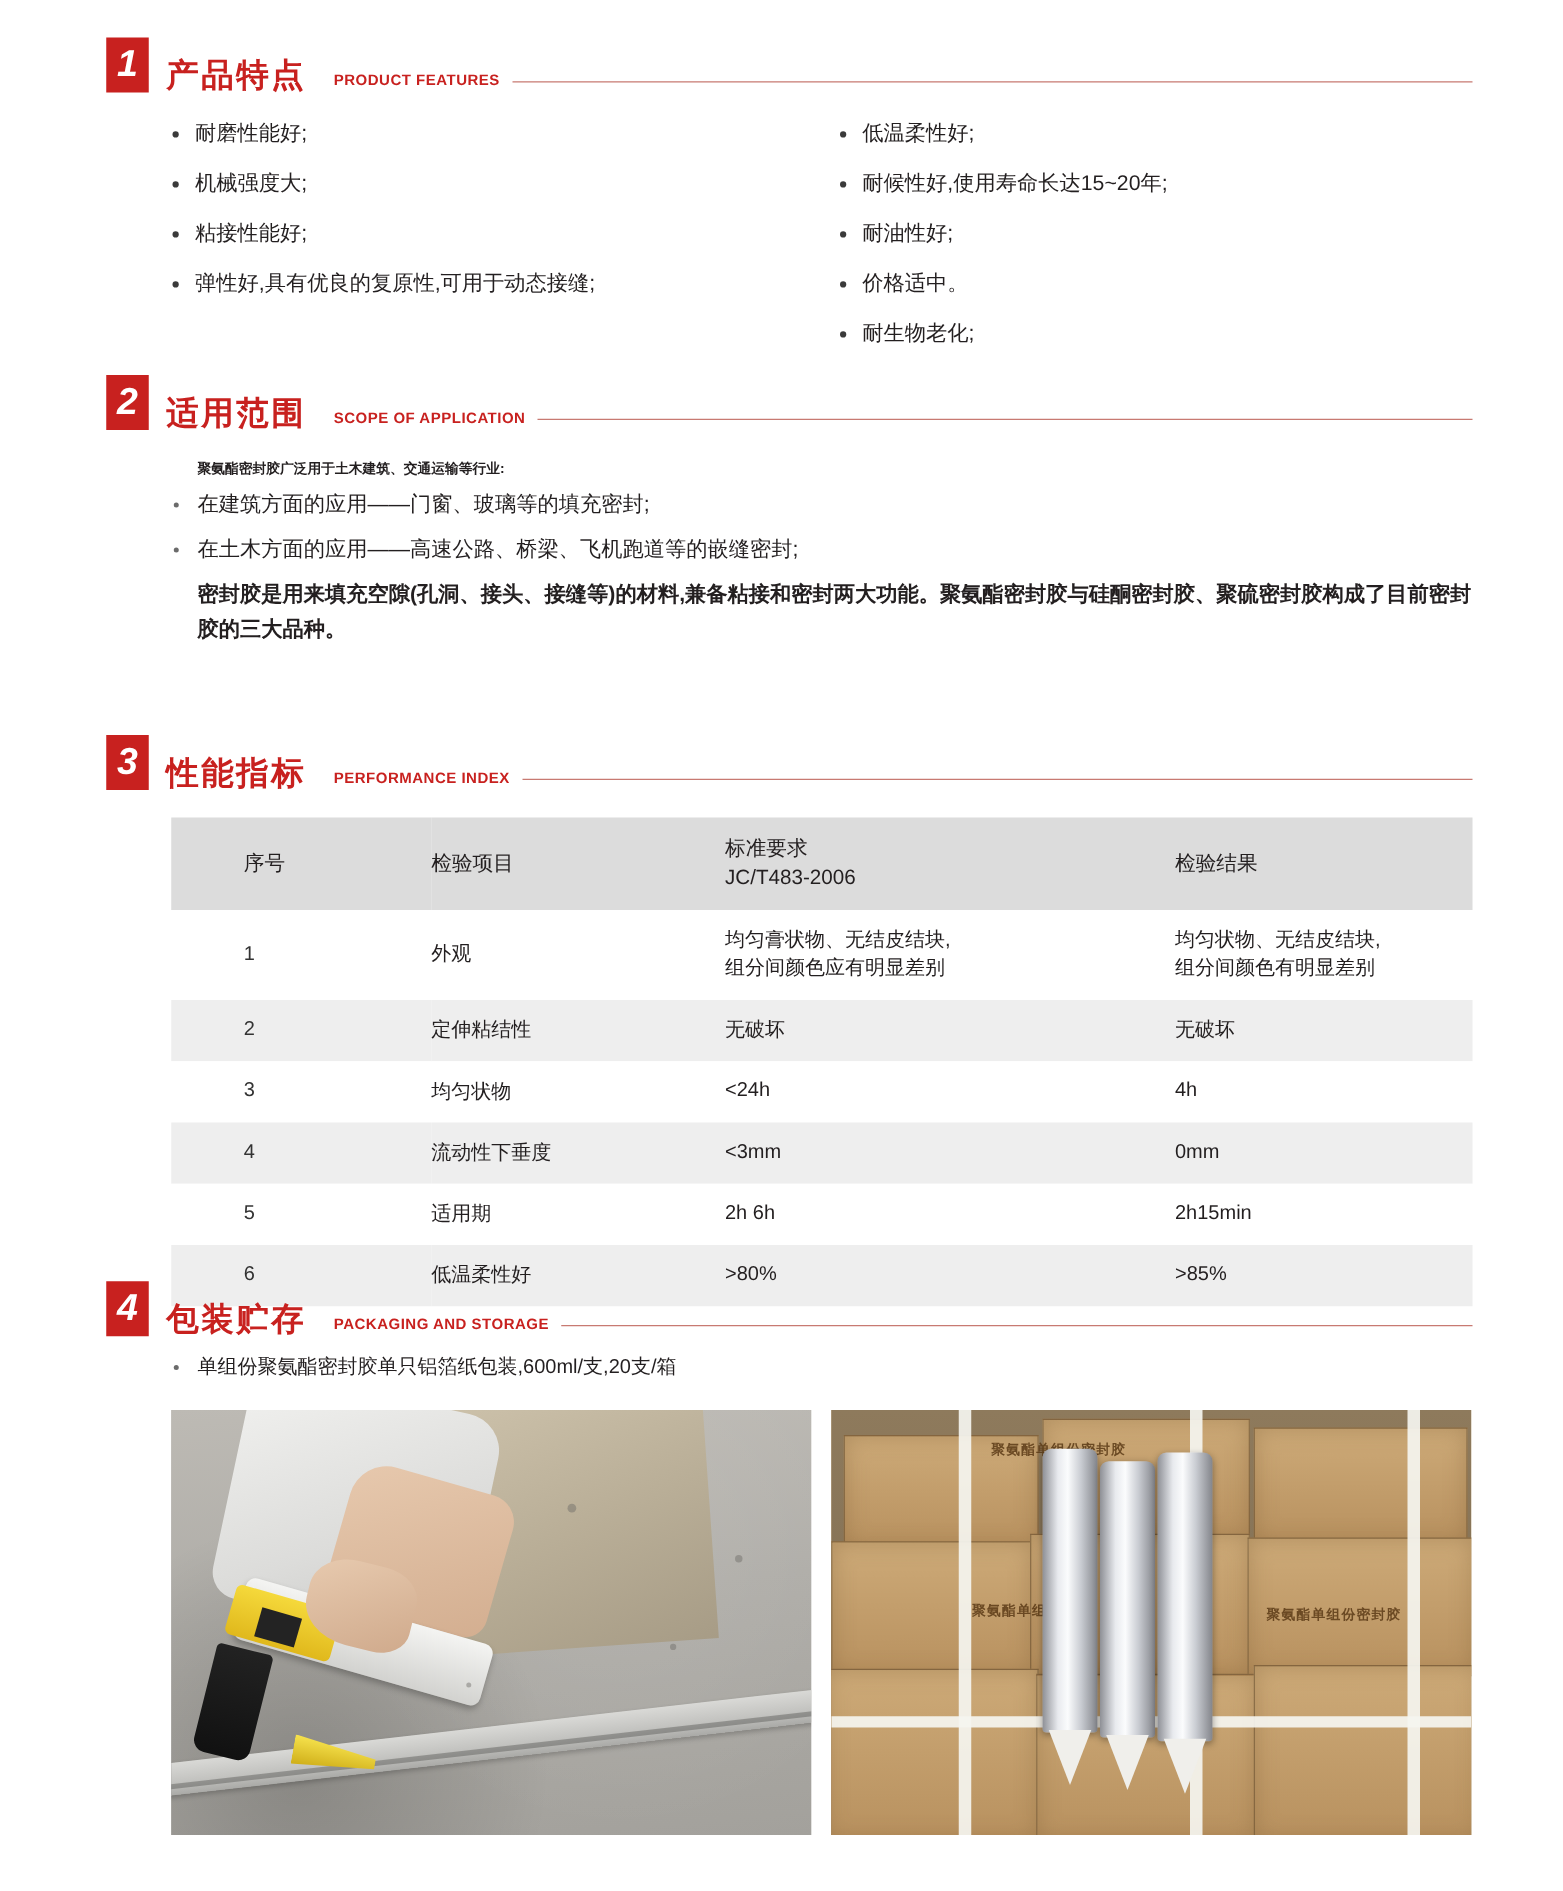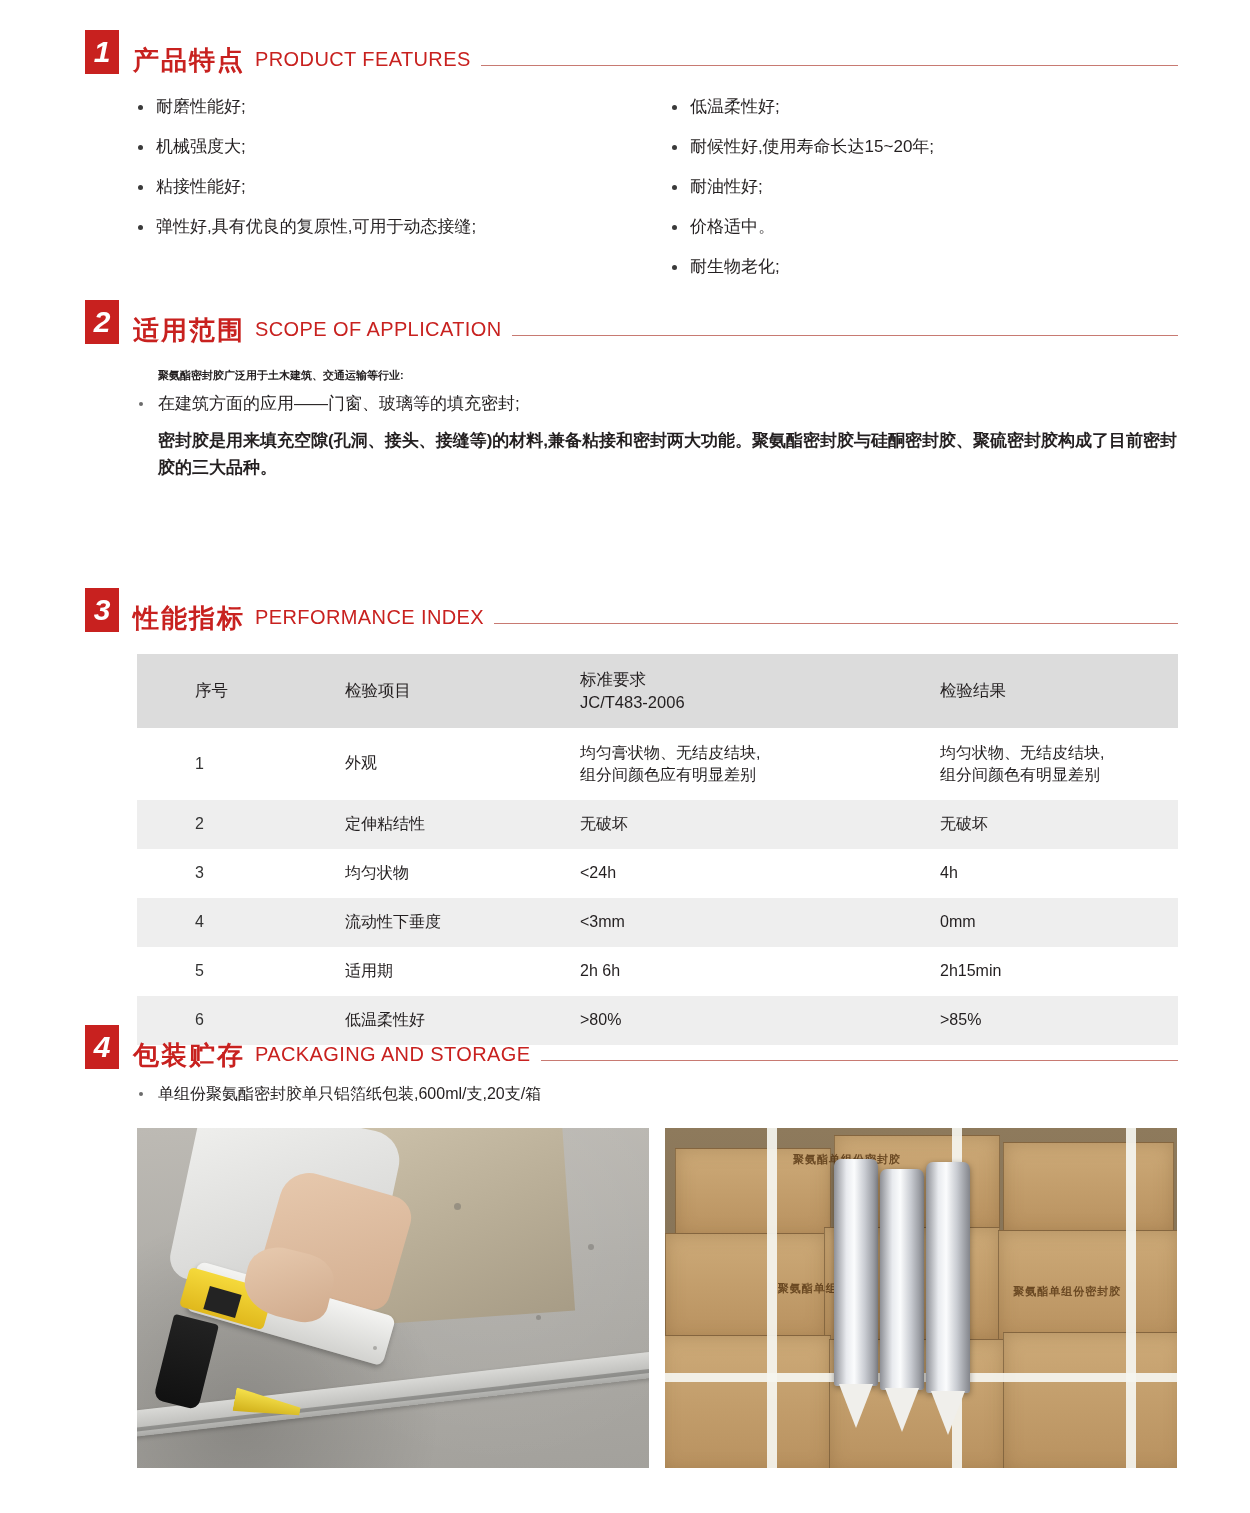--- a/index.html
+++ b/index.html
@@ -47,24 +47,24 @@
   .sec-cn {
     color: #c8211f;
     font-size: 26px;
     font-weight: bold;
     letter-spacing: 2px;
     margin-left: 14px;
     line-height: 1.05;
   }
   .sec-en {
     color: #c8211f;
-    font-size: 20px;
-    font-weight: normal;
+    font-size: 12px;
+    font-weight: bold;
     letter-spacing: 0.4px;
-    margin-left: 10px;
+    margin-left: 22px;
     padding-bottom: 3px;
     white-space: nowrap;
   }
   .sec-rule {
     flex: 1 1 auto;
     height: 1px;
     background: #c87a72;
     margin-left: 10px;
     margin-bottom: 8px;
     margin-right: 72px;
@@ -375,20 +375,21 @@
     <div class="section-head">
       <div class="sec-num">2</div>
       <div class="sec-cn">适用范围</div>
       <div class="sec-en">SCOPE OF APPLICATION</div>
       <div class="sec-rule"></div>
     </div>
     <div class="s2-body">
       <p class="s2-lead">聚氨酯密封胶广泛用于土木建筑、交通运输等行业:</p>
       <ul class="s2-list">
         <li>在建筑方面的应用——门窗、玻璃等的填充密封;</li>
+        <li>在土木方面的应用——高速公路、桥梁、飞机跑道等的嵌缝密封;</li>
       </ul>
       <p class="s2-note">密封胶是用来填充空隙(孔洞、接头、接缝等)的材料,兼备粘接和密封两大功能。聚氨酯密封胶与硅酮密封胶、聚硫密封胶构成了目前密封胶的三大品种。</p>
     </div>
   </div>
 
   <div id="sec3">
     <div class="section-head">
       <div class="sec-num">3</div>
       <div class="sec-cn">性能指标</div>
       <div class="sec-en">PERFORMANCE INDEX</div>

